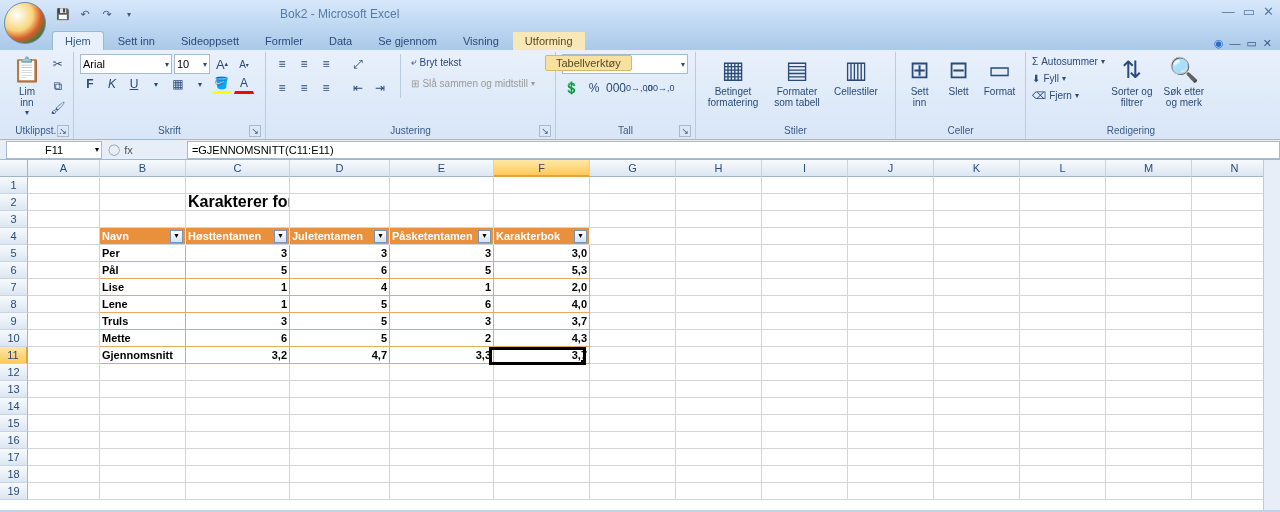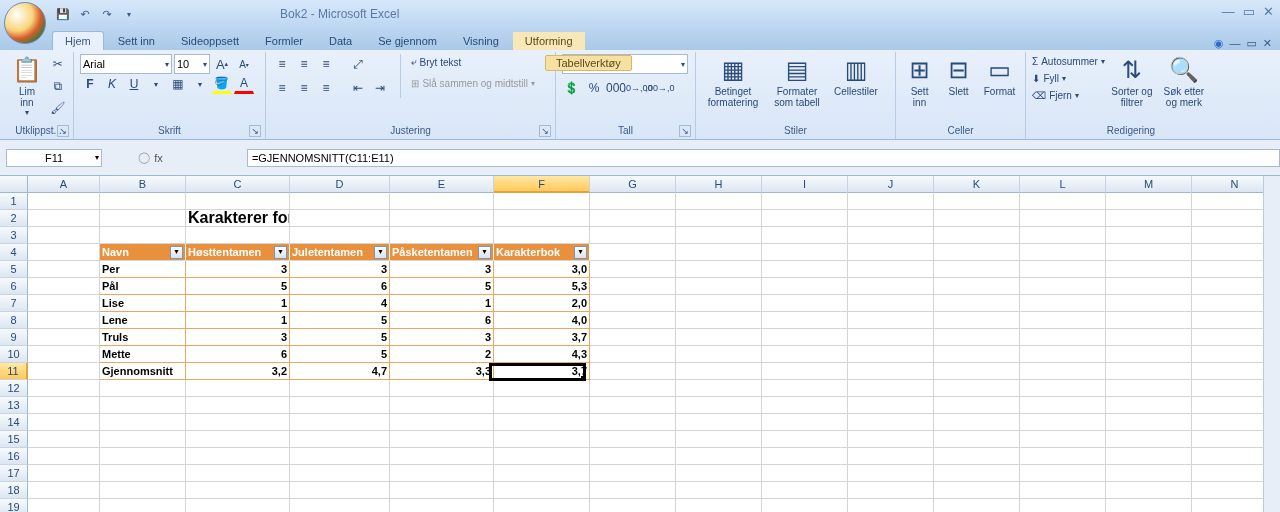--- a/index.html
+++ b/index.html
@@ -30,21 +30,21 @@
 .big-btn { display: flex; flex-direction: column; align-items: center; justify-content: center; width: 44px; padding: 2px; font-size: 10px; color: #2a4a78; text-align: center; cursor: pointer; }
 .big-btn .ico { font-size: 24px; margin-bottom: 2px; }
 .small-btns { display: flex; flex-direction: column; gap: 2px; }
 .sbtn { width: 20px; height: 20px; border: 1px solid transparent; display: flex; align-items: center; justify-content: center; font-size: 12px; color: #2a4a78; cursor: pointer; }
 .combo { height: 20px; border: 1px solid #a8bace; background: #fff; font-size: 11px; padding: 0 2px; display: flex; align-items: center; justify-content: space-between; }
 .combo .arr { font-size: 8px; color: #2a4a78; margin-left: 4px; }
 .font-row { display: flex; gap: 2px; align-items: center; }
 .txt-btn-row { display: flex; align-items: center; gap: 3px; font-size: 10px; color: #2a4a78; cursor: pointer; padding: 2px 0; }
 
 
-.fbar { height: 36px; background: #e8eef7; border-bottom: 1px solid #9ab8d8; display: flex; align-items: center; gap: 30px; }
+.fbar { height: 20px; background: #e8eef7; border-bottom: 1px solid #9ab8d8; display: flex; align-items: center; }
 .namebox { width: 96px; height: 18px; background: #fff; border: 1px solid #a8bace; margin-left: 6px; text-align: center; font-size: 11px; display: flex; align-items: center; justify-content: center; position: relative; }
 .namebox .arr { position: absolute; right: 2px; font-size: 8px; }
 .fx-controls { display: flex; gap: 4px; margin: 0 6px; align-items: center; }
 .fx { font-size: 11px; color: #555; }
 .formula-input { flex: 1; height: 18px; background: #fff; border: 1px solid #a8bace; padding: 0 4px; font-size: 11px; display: flex; align-items: center; margin-left: 48px; }
 
 
 .grid-wrap { position: relative; background: #fff; height: 350px; overflow: hidden; }
 .col-headers { display: flex; position: absolute; top: 0; left: 0; }
 .corner { width: 28px; height: 17px; background: linear-gradient(#f7fafd,#dce6f1); border-right: 1px solid #9eb6ce; border-bottom: 1px solid #9eb6ce; }

